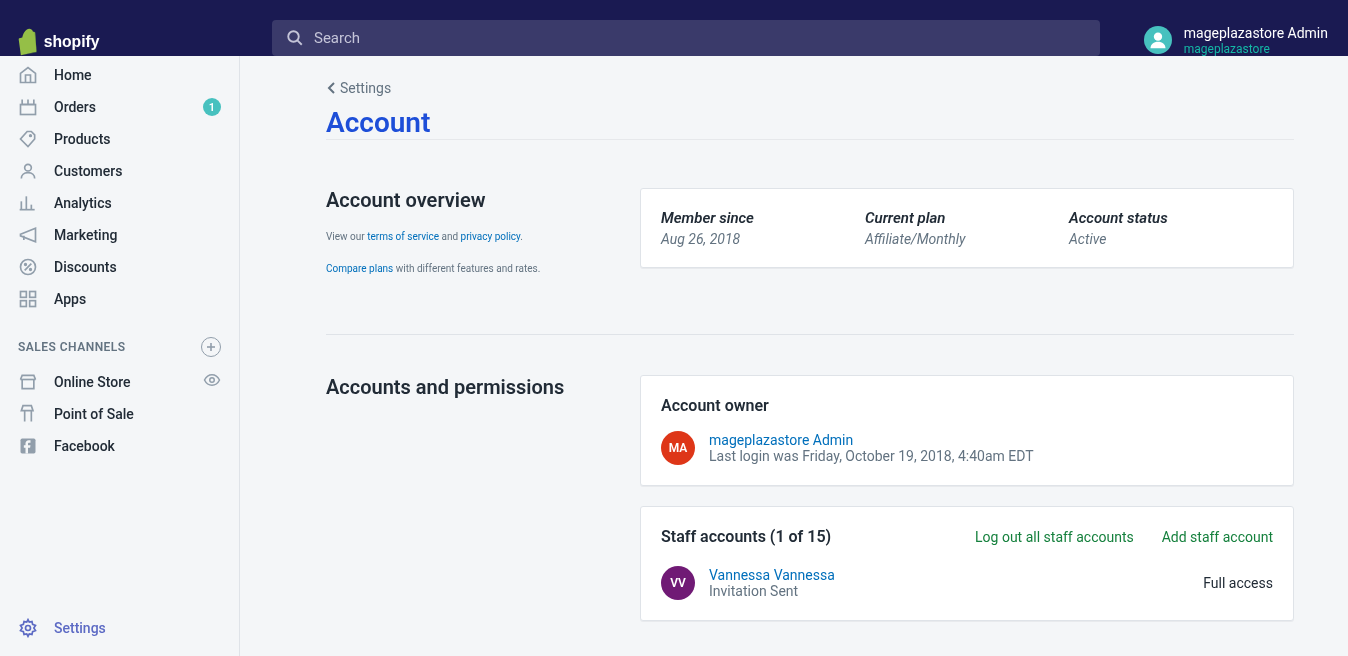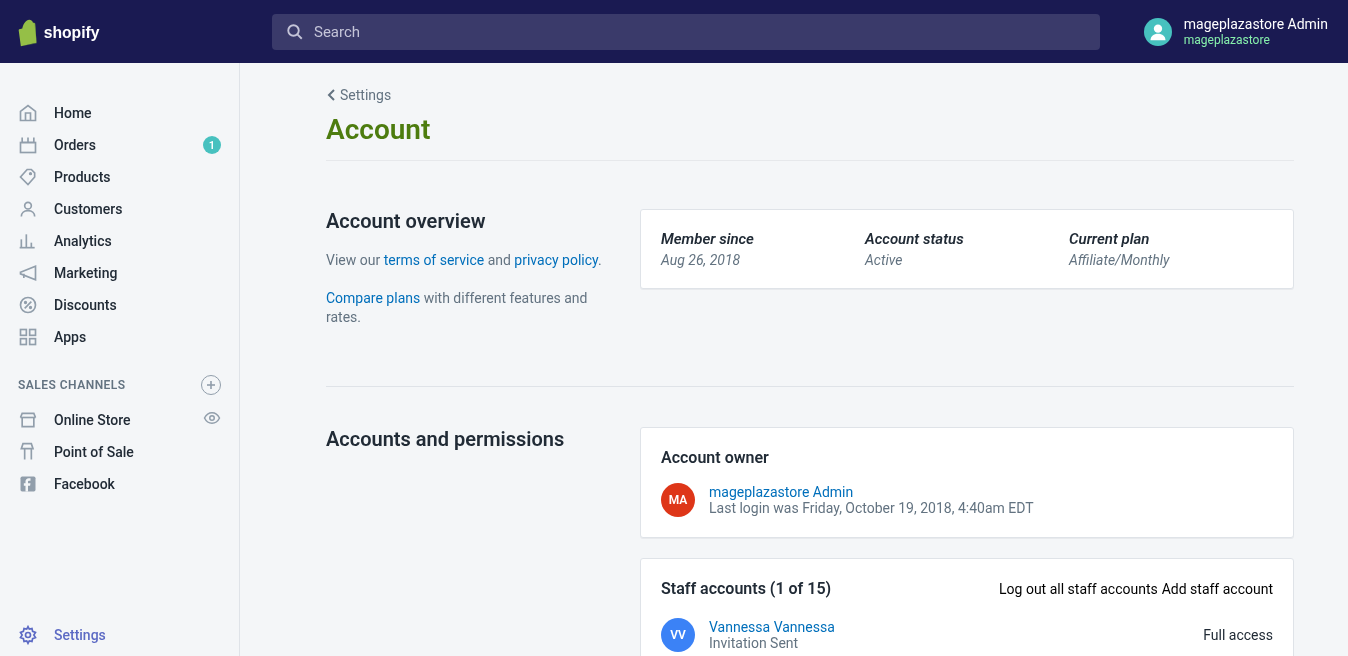--- a/index.html
+++ b/index.html
@@ -1,74 +1,74 @@
 <!DOCTYPE html>
 <html><head>
 <meta charset="utf-8">
 <style>
   * { box-sizing: border-box; margin: 0; padding: 0; }
   body { font-family: -apple-system, BlinkMacSystemFont, "Segoe UI", Roboto, sans-serif; background: #f4f6f8; color: #212b36; }
   
-  .topbar { height: 63px; background: #1a1a52; display: flex; align-items: center; }
+  .topbar { height: 56px; background: #1a1a52; display: flex; align-items: flex-end; }
   .logo-section { width: 240px; display: flex; align-items: center; padding-left: 18px; }
   .logo-section svg { display: block; }
   .search-section { flex: 1; padding: 0 32px; }
   .search-box { background: #3a3a6a; border-radius: 4px; height: 36px; display: flex; align-items: center; padding: 0 14px; color: #c4c4d8; }
   .search-box svg { margin-right: 10px; flex-shrink: 0; }
   .search-box span { font-size: 15px; }
   .user-section { display: flex; align-items: center; padding: 0 20px 0 12px; color: #fff; }
   .avatar { width: 28px; height: 28px; border-radius: 50%; background: #47c1bf; display: flex; align-items: center; justify-content: center; margin-right: 12px; }
   .avatar svg { fill: #fff; }
   .user-meta { line-height: 1.2; }
   .user-meta .name { font-size: 14px; }
-  .user-meta .store { font-size: 12px; color: #86efac; }
+  .user-meta .store { font-size: 12px; color: #14b8a6; }
 
   .shell { display: flex; height: calc(100vh - 56px); }
-  .sidebar { width: 240px; background: #f4f6f8; border-right: 1px solid #dfe3e8; display: flex; flex-direction: column; padding-top: 34px; }
+  .sidebar { width: 240px; background: #f4f6f8; border-right: 1px solid #dfe3e8; display: flex; flex-direction: column; padding-top: 3px; }
   .nav-list { list-style: none; }
   .nav-item { display: flex; align-items: center; padding: 6px 18px; cursor: pointer; color: #454f5b; font-size: 14px; font-weight: 500;}
   .nav-icon { width: 20px; height: 20px; margin-right: 16px; display: flex; align-items: center; justify-content: center; color: #919eab;}
   .nav-label { flex: 1; color: #212b36;}
   .nav-badge { background: #47c1bf; color: #fff; font-size: 11px; font-weight: 600; width: 18px; height:18px; border-radius: 9px; display:flex; align-items:center; justify-content:center;}
   .nav-trail-icon { color: #919eab; }
   .section-header { display: flex; align-items: center; justify-content: space-between; padding: 22px 18px 8px; font-size: 12px; font-weight: 600; letter-spacing: 0.04em; color: #637381; }
   .section-header .add-btn { width:20px; height:20px; border:1.5px solid #919eab; border-radius:50%; display:flex; align-items:center; justify-content:center; font-size:14px; color:#919eab; cursor:pointer;}
   .sidebar-spacer { flex: 1; }
   .sidebar .settings-item .nav-label { color: #5c6ac4; }
   .sidebar .settings-item .nav-icon { color: #5c6ac4; }
   .sidebar .settings-item { padding-bottom:18px;}
 
   .main { flex: 1; overflow-y: auto; padding: 24px 54px 40px 86px; }
   .breadcrumb { display: inline-flex; align-items: center; color: #637381; font-size: 14px; cursor: pointer; margin-bottom: 10px;}
   .breadcrumb svg { margin-right: 4px; }
-  .page-title { font-size: 28px; font-weight: 600; color: #4d7c0f; padding-bottom: 14px; border-bottom:1px solid #e6e8eb; margin-bottom: 48px;}
+  .page-title { font-size: 28px; font-weight: 600; color: #1d4ed8; border-bottom:1px solid #e6e8eb; margin-bottom: 48px;}
   
   .block { display: flex; gap: 24px; padding-bottom: 40px;}
   .block + .block { border-top:1px solid #dfe3e8; padding-top:40px;}
   .block-aside { width: 290px; flex-shrink:0;}
   .block-aside h2 { font-size: 20px; font-weight: 600; margin-bottom: 18px; color:#212b36;}
-  .block-aside p { font-size: 14px; color: #637381; margin-bottom: 18px; line-height:1.4;}
+  .block-aside p { font-size: 10px; color: #637381; margin-bottom: 18px; line-height:1.4;}
   .block-aside a { color: #006fbb; text-decoration: none; }
   .block-main { flex: 1; }
   .card { background: #fff; border: 1px solid #dfe3e8; border-radius: 3px; box-shadow: 0 1px 0 rgba(22,29,37,0.05); padding: 20px; margin-bottom: 20px;}
   .overview-grid { display: flex; font-style: italic; }
   .overview-col { flex:1;}
   .overview-col .k { font-size: 15px; font-weight:600; color:#212b36; margin-bottom:4px;}
   .overview-col .v { font-size: 14px; color:#637381;}
   
   .card h3 { font-size: 16px; font-weight: 600; margin-bottom: 16px;}
   .owner-row { display:flex; align-items:center; }
   .avatar-circle { width: 34px; height: 34px; border-radius: 50%; display:flex; align-items:center; justify-content:center; font-size:12px; font-weight:600; color:#fff; margin-right:14px; flex-shrink:0;}
   .avatar-circle.red { background:#de3618;}
-  .avatar-circle.orange { background:#3b82f6;}
+  .avatar-circle.orange { background:#701a75;}
   .owner-info .owner-name { color:#006fbb; font-size:14px; cursor:pointer;}
   .owner-info .owner-sub { color:#637381; font-size:14px;}
   .staff-header { display:flex; align-items:flex-start; justify-content:space-between; margin-bottom:20px;}
   .staff-header h3 { margin-bottom:0;}
-  .staff-links a { color:#000000; font-size:14px; margin-left:0; text-decoration:none; cursor:pointer;}
+  .staff-links a { color:#15803d; font-size:14px; margin-left:24px; text-decoration:none; cursor:pointer;}
   .staff-row { display:flex; align-items:center;}
   .staff-row .info { flex:1; margin-left:0;}
   .staff-row .access { font-size:14px; color:#212b36;}
 </style>
 </head>
 <body>
 
 <div class="topbar">
   <div class="logo-section">
     <svg width="100" height="30" viewBox="0 0 140 40">
@@ -264,26 +264,26 @@
         </p>
       </div>
       <div class="block-main">
         <div class="card">
           <div class="overview-grid">
             <div class="overview-col">
               <div class="k">Member since</div>
               <div class="v">Aug 26, 2018</div>
             </div>
             <div class="overview-col">
+              <div class="k">Current plan</div>
+              <div class="v">Affiliate/Monthly</div>
+            </div>
+            <div class="overview-col">
               <div class="k">Account status</div>
               <div class="v">Active</div>
-            </div>
-            <div class="overview-col">
-              <div class="k">Current plan</div>
-              <div class="v">Affiliate/Monthly</div>
             </div>
           </div>
         </div>
       </div>
     </div>
 
     <div class="block">
       <div class="block-aside">
         <h2>Accounts and permissions</h2>
       </div>

